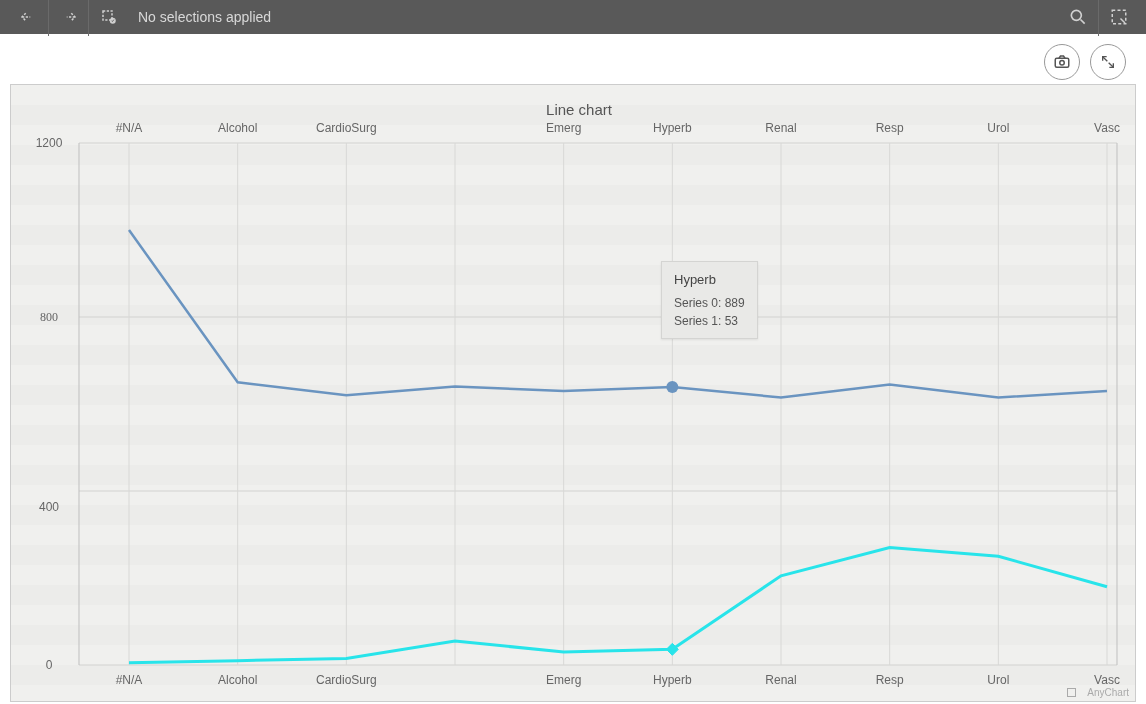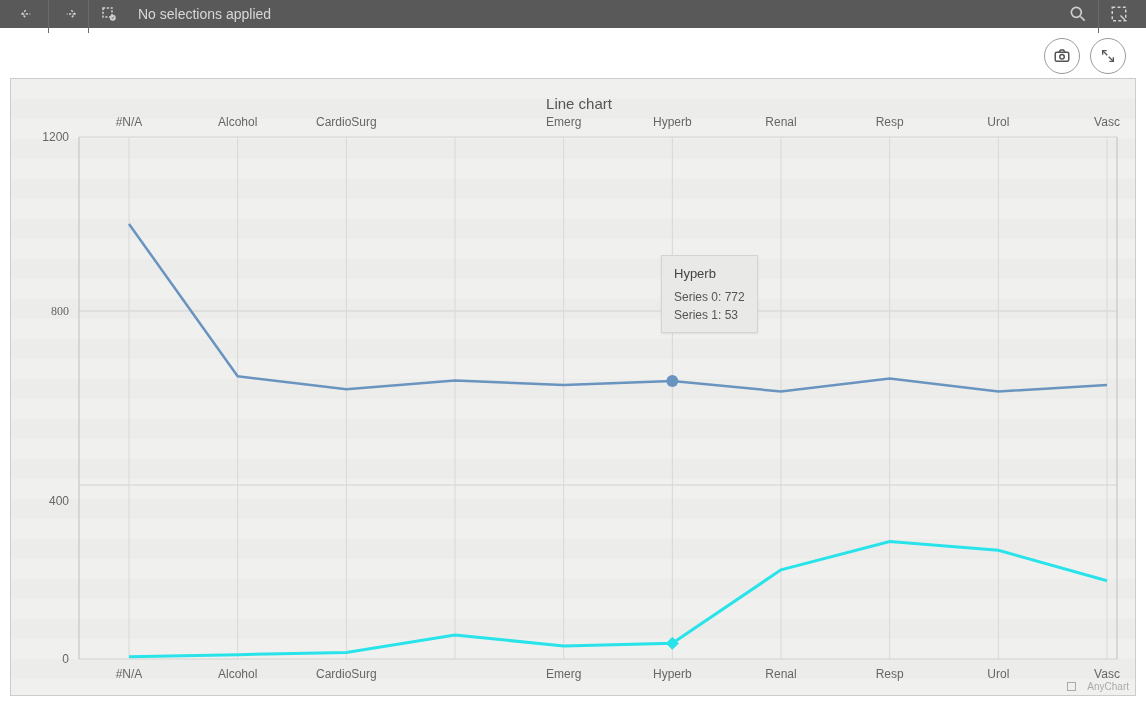--- a/index.html
+++ b/index.html
@@ -1,20 +1,20 @@
 <!DOCTYPE html>
 <html><head>
 <meta charset="utf-8">
 <style>
 * { box-sizing: border-box; margin: 0; padding: 0; }
 body { font-family: Arial, Helvetica, sans-serif; background: #fff; width: 1146px; height: 704px; overflow: hidden; }
 
 
 .toolbar {
-  height: 28px;
+  height: 34px;
   background: #595959;
   display: flex;
   align-items: center;
   padding: 0 8px;
   color: #d0d0d0;
   font-size: 14px;
 }
 .toolbar .tb-left { display: flex; align-items: center; gap: 0; }
 .toolbar .tb-btn {
   width: 40px; height: 38px; display: flex; align-items: center; justify-content: center;
@@ -40,21 +40,21 @@
   background: #f0f0ee
     linear-gradient(0deg, rgba(0,0,0,0.015) 50%, rgba(255,255,255,0.02) 50%);
   background-size: 100% 40px;
   height: 618px;
   position: relative;
 }
 .chart-title { text-align:center; font-size:15px; color:#555; padding-top:16px;margin-left:12px; }
 .plot {
   position:absolute; left:68px; right:18px; top:58px; bottom:36px;
 }
-.plot .ytick { position:absolute; left:-50px; width:40px; text-align:right; font-size:12px; color:#666; transform:translateY(-50%); }
+.plot .ytick { position:absolute; left:-50px; width:40px; text-align:center; font-size:12px; color:#666; transform:translateY(-50%); }
 .plot .xtick { position:absolute; bottom:-22px; font-size:12px; color:#666; transform:translateX(-50%); white-space:nowrap; }
 .plot .xtick-top { position:absolute; top:-22px; font-size:12px; color:#666; transform:translateX(-50%); white-space:nowrap; }
 .plot svg { position:absolute; inset:0; width:100%; height:100%; overflow:visible; }
 .series0 { stroke:#6a94c0; stroke-width:2.5; fill:none; }
 .series1 { stroke:#28e4ea; stroke-width:3; fill:none; }
 .marker0 { fill:#6a94c0; }
 .marker1 { fill:#28e4ea; stroke:#28e4ea; }
 
 .tooltip {
   position:absolute; background:#e9e9e7; border:1px solid #d4d4d2;
@@ -170,20 +170,20 @@
       <div class="xtick-top" style="left: 702px;">Renal</div>
       <div class="xtick" style="left: 810.667px;">Resp</div>
       <div class="xtick-top" style="left: 810.667px;">Resp</div>
       <div class="xtick" style="left: 919.333px;">Urol</div>
       <div class="xtick-top" style="left: 919.333px;">Urol</div>
       <div class="xtick" style="left: 1028px;">Vasc</div>
       <div class="xtick-top" style="left: 1028px;">Vasc</div>
     </div>
   <div class="tooltip" style="left:650px; top:176px;">
     <div class="tt-title">Hyperb</div>
-    <div>Series 0: 772</div>
+    <div>Series 0: 889</div>
     <div>Series 1: 53</div>
   </div>
   <div class="watermark">
     <span class="wm-icon"></span>
     <span>AnyChart</span>
   </div>
 </div>
 
 </body></html>

